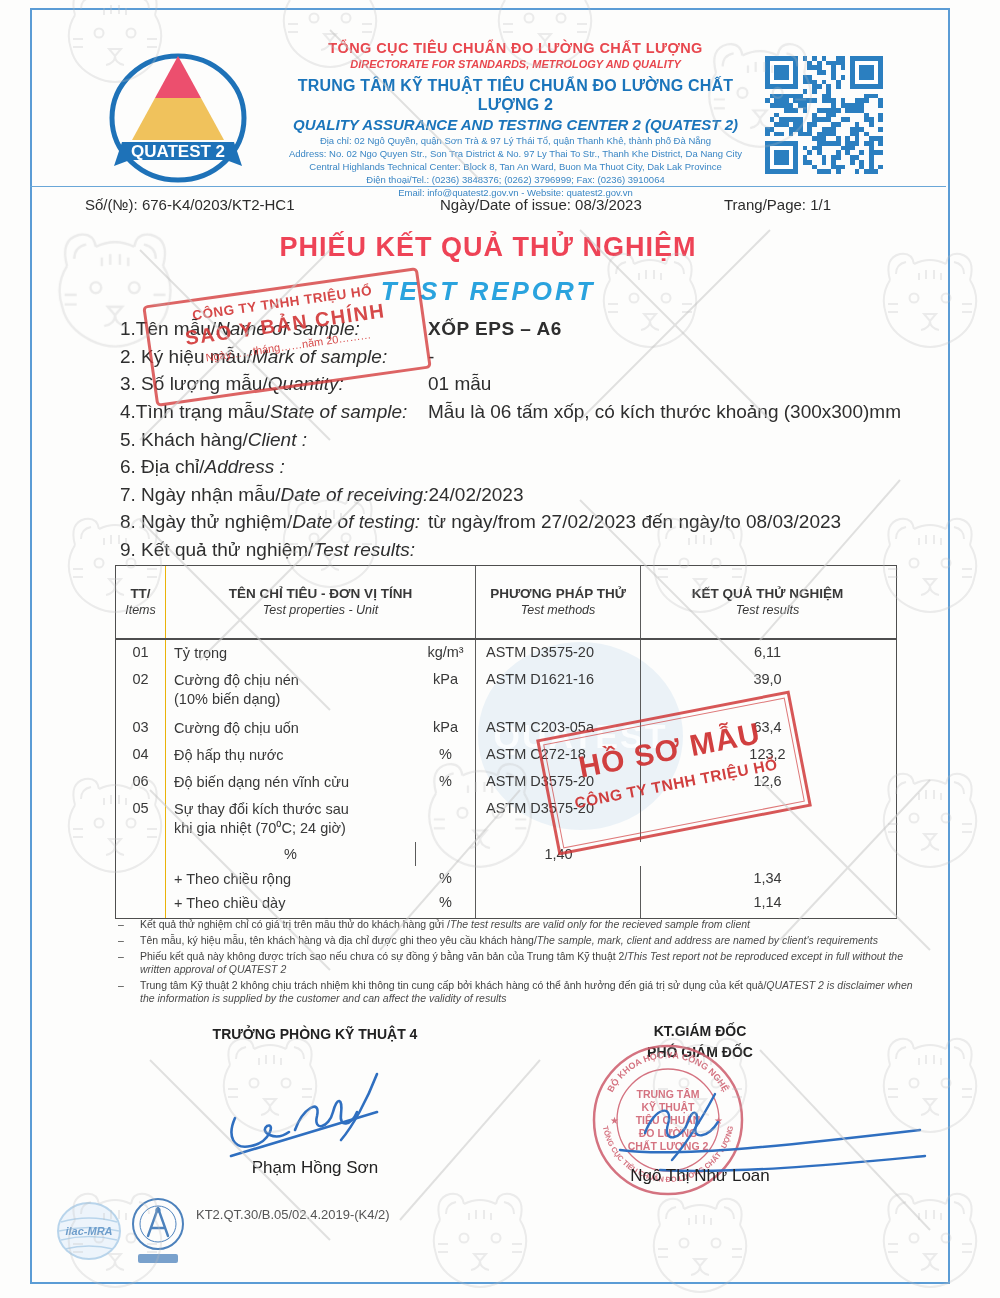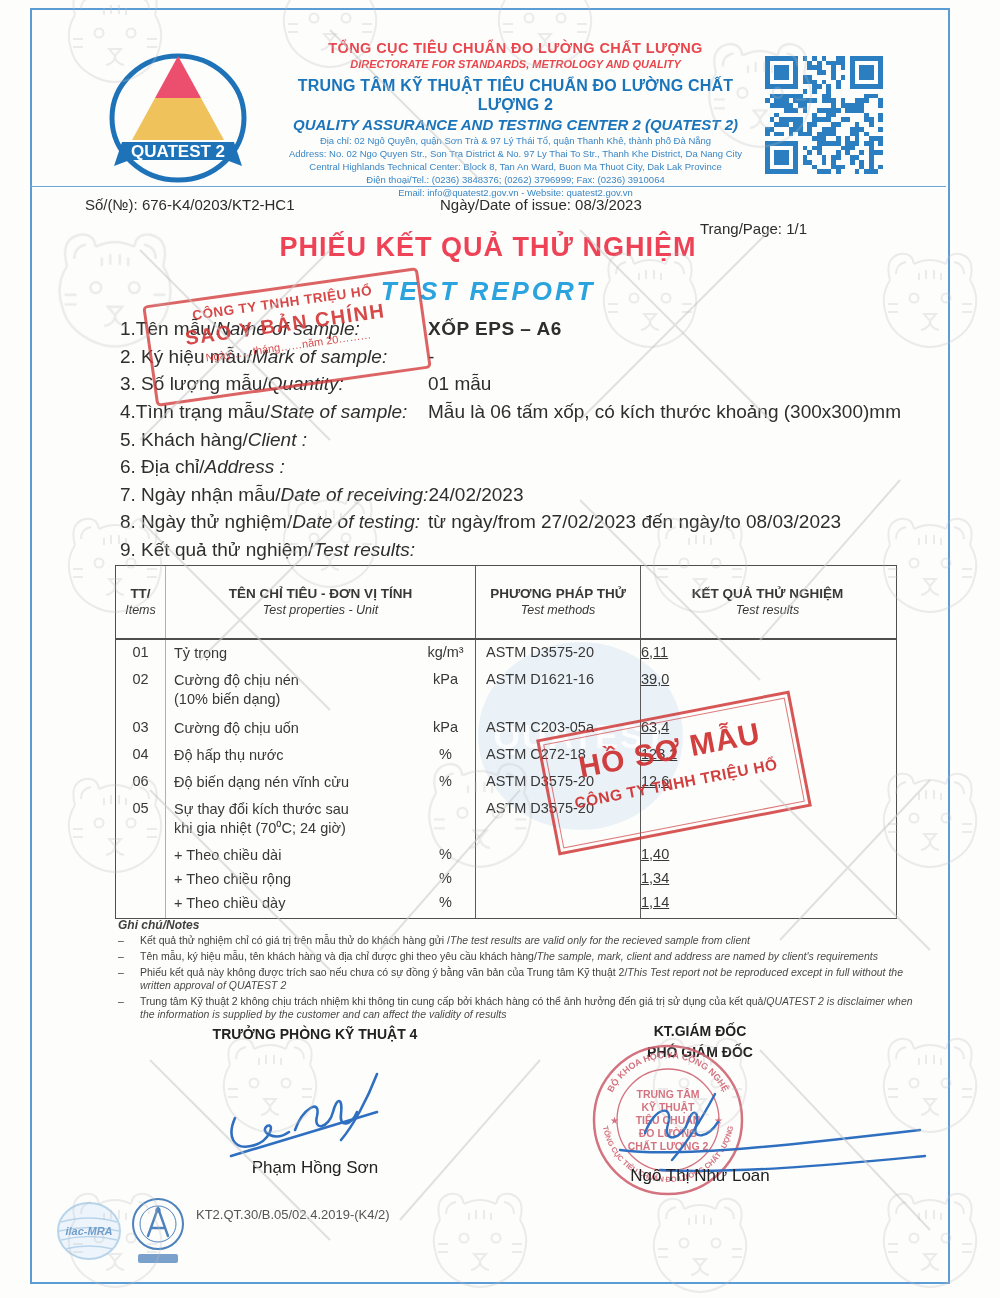--- a/index.html
+++ b/index.html
@@ -32,21 +32,21 @@
   .trow{display:grid;grid-template-columns:50px 250px 60px 165px 253px;}
   .thead{height:72px;border-bottom:2px solid #4e4e4e;}
   .th{display:flex;flex-direction:column;justify-content:center;text-align:center;
       font-weight:bold;font-size:13.5px;line-height:17px;}
   .th i{font-weight:normal;font-style:italic;font-size:12.5px;}
   .c{padding-top:4px;}
   .c-no{text-align:center;border-right:1px solid #eab308;}
   .c-name{padding-left:8px;line-height:19px;}
   .c-unit{text-align:center;border-right:1px solid #5a5a5a;}
   .c-method{padding-left:10px;border-right:1px solid #5a5a5a;}
-  .c-result{text-align:left;text-decoration:underline;}
+  .c-result{text-align:center;}
   .hspan2{grid-column:2/4;border-right:1px solid #5a5a5a;}
   .r27{height:27px}.r48{height:48px}.r46{height:46px}.r24{height:24px}.r28{height:28px}
   
   .ghost{left:478px;top:642px;width:205px;height:188px;border-radius:50%;
          background:rgba(128,178,222,.14);display:flex;align-items:center;justify-content:center;
          color:rgba(255,255,255,.8);font-weight:bold;font-size:34px;letter-spacing:2px;}
   
   .stamp1{left:148px;top:286px;width:272px;height:96px;border:3px solid rgba(211,58,58,.85);
           border-radius:5px;transform:rotate(-8deg);color:#d33a3a;text-align:center;opacity:.92;z-index:3;}
   .stamp1 .s1a{font-weight:bold;font-size:13.5px;margin-top:6px;letter-spacing:.5px;}
@@ -322,21 +322,21 @@
       <rect x="20" y="2" width="3" height="3" fill="#2b7fc0"></rect>
       <rect x="0" y="18" width="7" height="7" fill="#2b7fc0"></rect>
       <rect x="1" y="19" width="5" height="5" fill="#ffffff"></rect>
       <rect x="2" y="20" width="3" height="3" fill="#2b7fc0"></rect>
     </svg>
 
   <div class="abs hdr-rule"></div>
 
   <div class="abs meta" style="left:85px;">Số/(№): 676-K4/0203/KT2-HC1</div>
   <div class="abs meta" style="left:440px;">Ngày/Date of issue: 08/3/2023</div>
-  <div class="abs meta" style="left:700px;margin-top:24px;">Trang/Page: 1/1</div>
+  <div class="abs meta" style="left:724px;">Trang/Page: 1/1</div>
 
   <div class="abs title-vi">PHIẾU KẾT QUẢ THỬ NGHIỆM</div>
   <div class="abs title-en">TEST REPORT</div>
 
   <div class="abs stamp1">
     <div class="s1a">CÔNG TY TNHH TRIỆU HỔ</div>
     <div class="s1b">SAO Y BẢN CHÍNH</div>
     <div class="s1c">Ngày……tháng……năm 20………</div>
   </div>
 
@@ -443,23 +443,20 @@
       <div class="c c-name">
           <div>Sự thay đổi kích thước sau</div>
           <div>khi gia nhiệt (70⁰C; 24 giờ)</div>
         </div>
       <div class="c c-unit"></div>
       <div class="c c-method">ASTM D3575-20</div>
       <div class="c c-result"></div>
     </div>
     <div class="trow r24">
       <div class="c c-no"></div>
-      <div class="c c-name">
-          <div>+ Theo chiều dài</div>
-        </div>
       <div class="c c-unit">%</div>
       <div class="c c-method"></div>
       <div class="c c-result">1,40</div>
     </div>
     <div class="trow r24">
       <div class="c c-no"></div>
       <div class="c c-name">
           <div>+ Theo chiều rộng</div>
         </div>
       <div class="c c-unit">%</div>
@@ -476,21 +473,20 @@
       <div class="c c-result">1,14</div>
     </div>
   </div>
 
   <div class="abs stamp2">
     <div class="s2a">HỒ SƠ MẪU</div>
     <div class="s2b">CÔNG TY TNHH TRIỆU HỔ</div>
   </div>
 
   <div class="abs notes">
-    <div class="notes-h">Ghi chú/Notes</div>
     <div class="note">
       <span class="dash">–</span>
       <span><span>Kết quả thử nghiệm chỉ có giá trị trên mẫu thử do khách hàng gửi /</span><i>The test results are valid only for the recieved sample from client</i></span>
     </div>
     <div class="note">
       <span class="dash">–</span>
       <span><span>Tên mẫu, ký hiệu mẫu, tên khách hàng và địa chỉ được ghi theo yêu cầu khách hàng/</span><i>The sample, mark, client and address are named by client's requirements</i></span>
     </div>
     <div class="note">
       <span class="dash">–</span>

